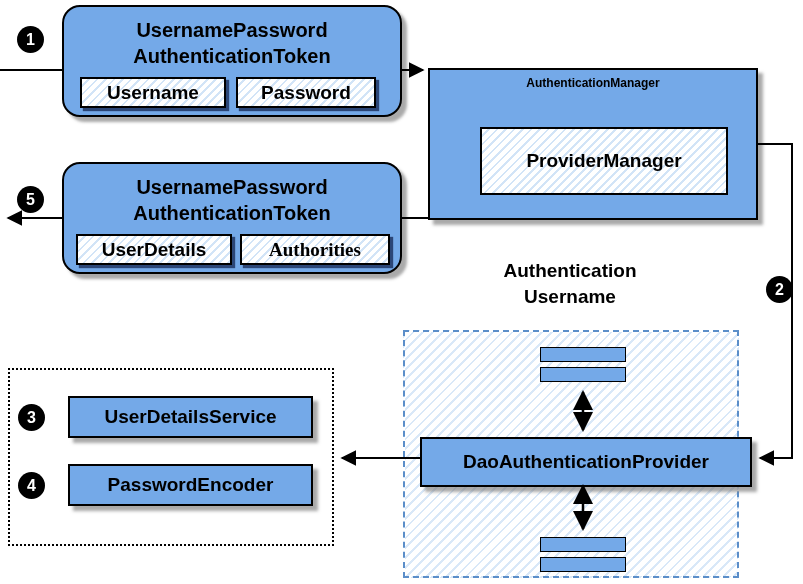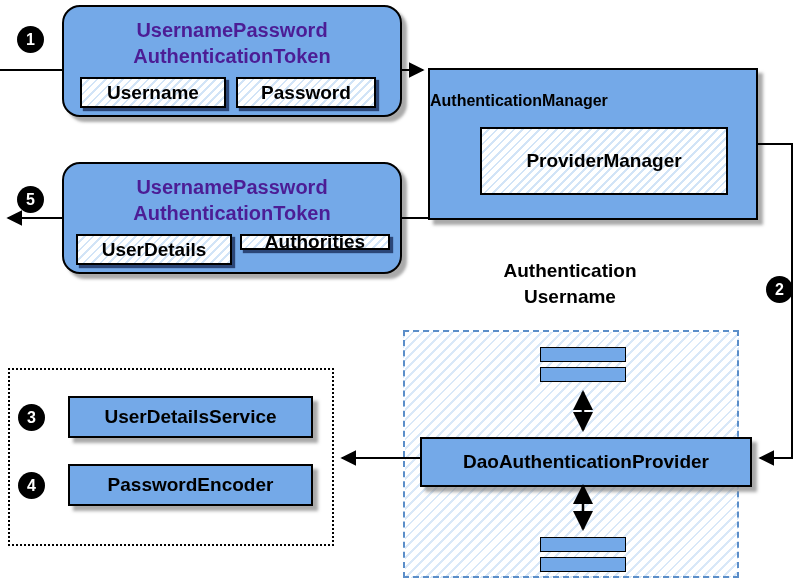--- a/index.html
+++ b/index.html
@@ -34,27 +34,27 @@
     display: flex; align-items: center; justify-content: center;
     font-weight: bold; font-size: 19px; color: #000;
   }
 
   .token-title {
     text-align: center;
     font-weight: bold;
     font-size: 20px;
     line-height: 26px;
     padding-top: 10px;
-    color: #4c1d95;
+    color: #000000;
   }
   .big-title {
-    text-align: left;
+    text-align: center;
     font-weight: bold;
-    font-size: 16px;
-    padding-top: 22px;
+    font-size: 12px;
+    padding-top: 6px;
     color: #000;
   }
   .center-text {
     display: flex; align-items: center; justify-content: center;
     font-weight: bold; font-size: 19px; color: #000;
   }
 
   
   .providers-area {
     border: 2px dashed #5b8ec9;
@@ -126,21 +126,21 @@
     <div class="big-title">AuthenticationManager</div>
     <div class="hatch center-text abs" style="left:42px; top:57px; width:248px; height:68px;margin-left:8px;">ProviderManager</div>
   </div>
 
   <div class="blue-box rounded abs" style="left:62px; top:162px; width:340px; height:112px;">
     <div class="token-title">
       <div>UsernamePassword</div>
       <div>AuthenticationToken</div>
     </div>
     <div class="hatch field-box abs" style="left:12px; top:70px; width:156px; height:31px;text-align:right;">UserDetails</div>
-    <div class="hatch field-box abs" style="left:176px; top:70px; width:150px; height:16px;">Authorities</div>
+    <div class="hatch field-box abs" style="left:176px; top:70px; width:150px; height:31px;font-family:Liberation Serif, serif;">Authorities</div>
   </div>
 
   <div class="label-2line abs" style="left:470px; top:258px; width:200px;">
     <div>Authentication</div>
     <div>Username</div>
   </div>
 
   <div class="providers-area abs" style="left:403px; top:330px; width:336px; height:248px;"></div>
 
   <div class="bar abs" style="left:540px; top:347px; width:86px; height:15px;"></div>

